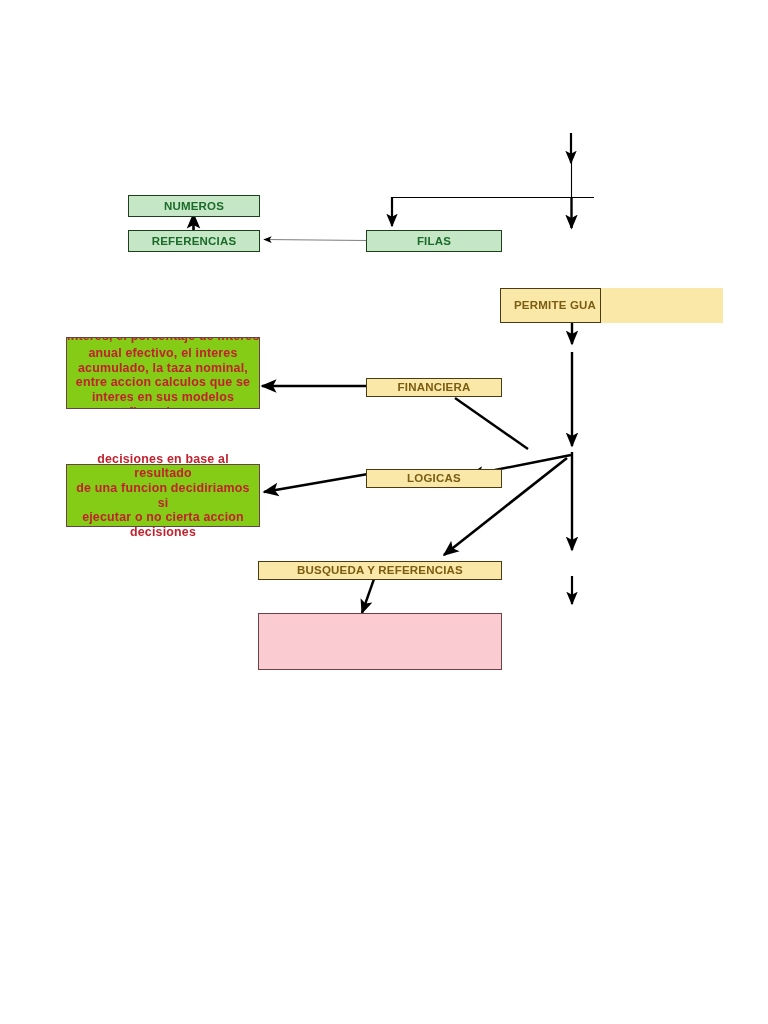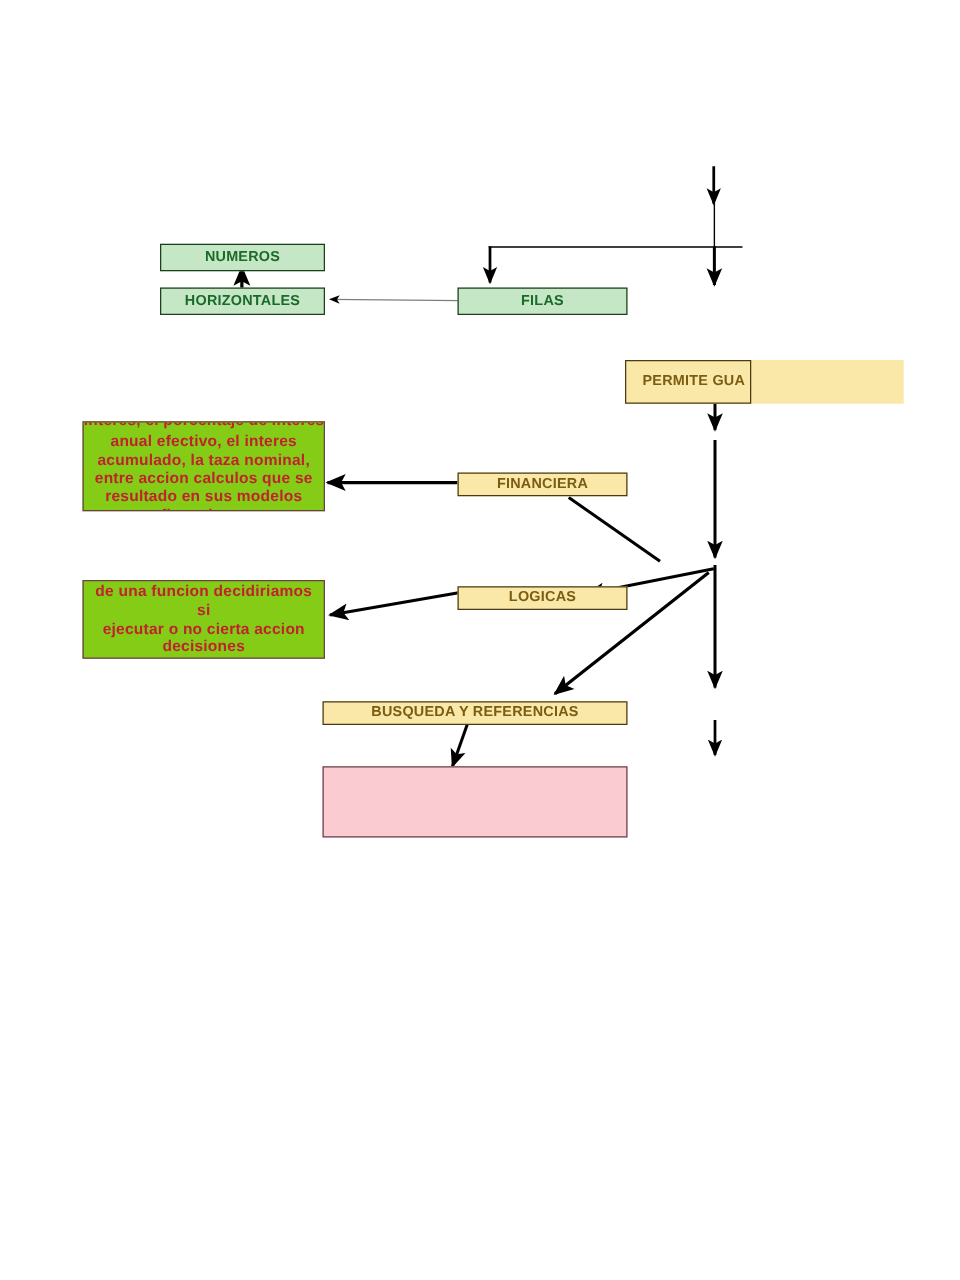--- a/index.html
+++ b/index.html
@@ -129,21 +129,21 @@
     <line x1="567" y1="458" x2="444" y2="555" stroke="#000000" stroke-width="2.6" marker-end="url(#arrowhead)"></line>
 
     <line x1="374" y1="579" x2="362" y2="613" stroke="#000000" stroke-width="2.4" marker-end="url(#arrowhead)"></line>
   </svg>
 
   <div class="node green" style="left:128px; top:195px; width:132px; height:22px;">
     <span>NUMEROS</span>
   </div>
 
   <div class="node green" style="left:128px; top:230px; width:132px; height:22px;">
-    <span>HORIZONTALES</span>
+    <span>REFERENCIAS</span>
   </div>
 
   <div class="node green" style="left:366px; top:230px; width:136px; height:22px;">
     <span>FILAS</span>
   </div>
 
   <div class="node yellow-plain" style="left:500px; top:288px; width:223px; height:35px;"></div>
 
   <div class="node yellow" style="left:500px; top:288px; width:101px; height:35px; justify-content:center; padding-left:13px;">
     <span class="txt-clip" style="text-align:left;">PERMITE GUA</span>
@@ -160,26 +160,27 @@
   <div class="node yellow" style="left:258px; top:561px; width:244px; height:19px;">
     <span>BUSQUEDA Y REFERENCIAS</span>
   </div>
 
   <div class="node pink" style="left:66px; top:337px; width:194px; height:72px; flex-direction:column; justify-content:flex-start; overflow:hidden;">
     <div class="overflow-text" style="top:-9px; font-size:12.4px;">interes, el porcentaje de interes</div>
     <div style="margin-top:8px;">
       <div>anual efectivo, el interes</div>
       <div>acumulado, la taza nominal,</div>
       <div>entre accion calculos que se</div>
-      <div>resultado en sus modelos</div>
+      <div>interes en sus modelos</div>
       <div>financieros</div>
     </div>
   </div>
 
   <div class="node pink" style="left:66px; top:464px; width:194px; height:63px; flex-direction:column; justify-content:center;">
+    <div>decisiones en base al resultado</div>
     <div>de una funcion decidiriamos si</div>
     <div>ejecutar o no cierta accion</div>
     <div>decisiones</div>
   </div>
 
   <div class="node pink-empty" style="left:258px; top:613px; width:244px; height:57px;">
     <span></span>
   </div>
 
 </div>

